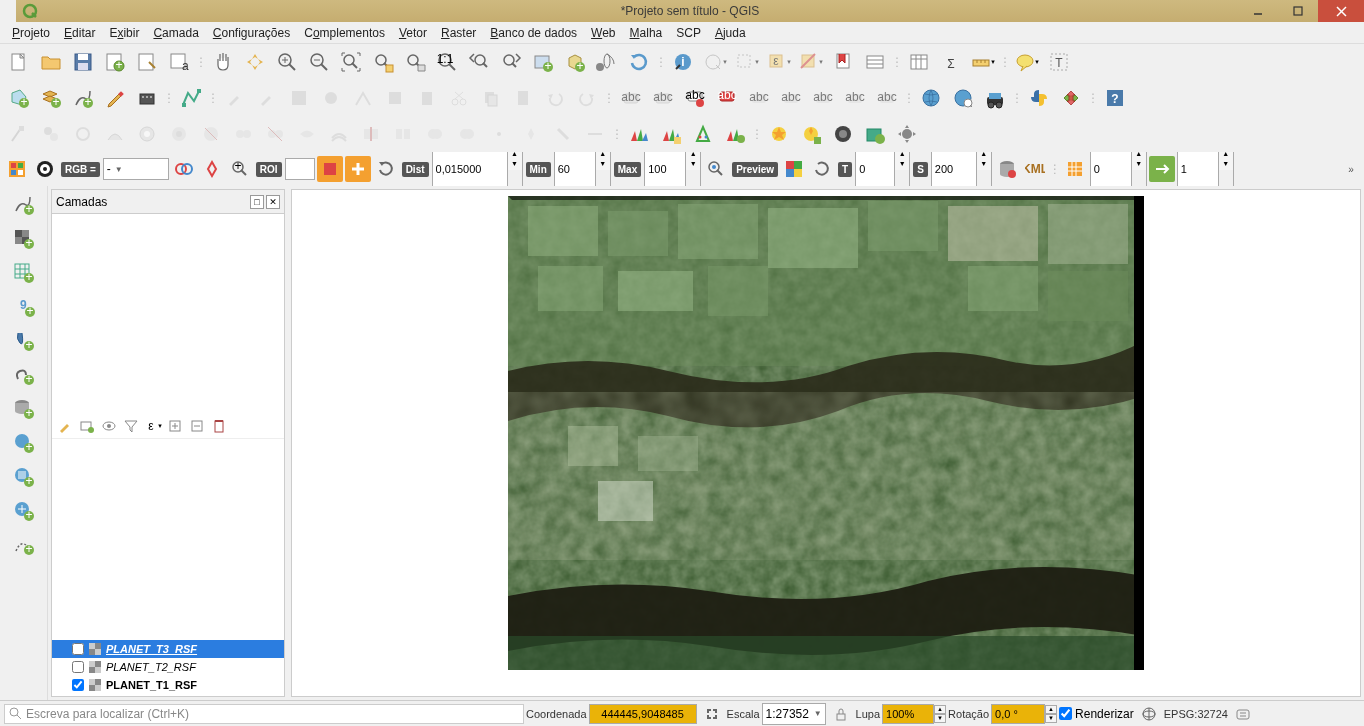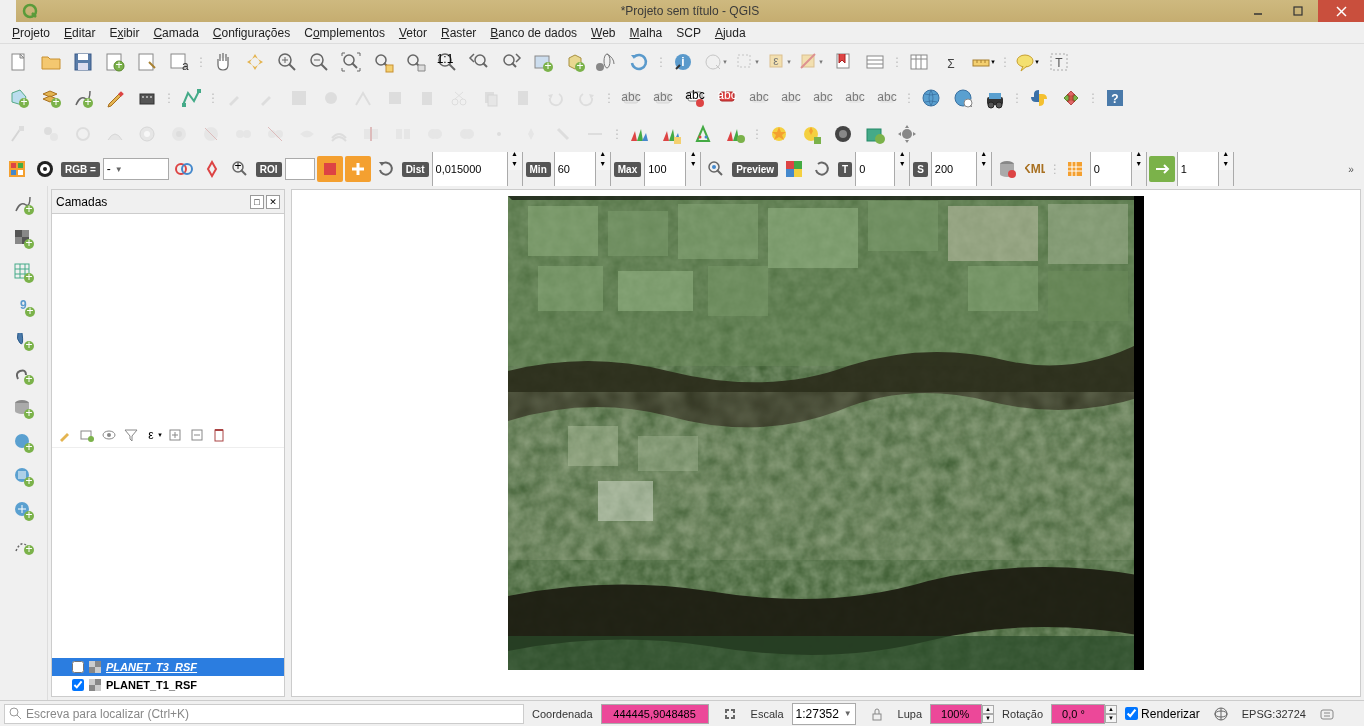--- a/index.html
+++ b/index.html
@@ -39,24 +39,24 @@
 .layer-list { padding:2px 0; }
 .layer-item { display:flex; align-items:center; height:18px; padding:0 4px; gap:4px; }
 .layer-item.selected { background:#2b7de0; color:#fff; }
 .layer-item input[type=checkbox]{ width:12px; height:12px; }
 .layer-item .ly-icon { width:14px; height:14px; display:flex; align-items:center; justify-content:center;}
 .layer-item .ly-name { font-style:italic; font-size:11px; }
 .layer-item .ly-name.bold { font-weight:bold; font-style:normal; }
 .layer-item.selected .ly-name { font-style:italic; text-decoration:underline; font-weight:bold;}
 .canvas-area { flex:1; background:#fff; border:1px solid #ccc; margin:3px; display:flex; align-items:flex-start; justify-content:center; padding-top:2px; overflow:hidden;}
 .map-img { width:636px; height:474px; margin-top:4px;}
-.statusbar { height:26px; background:#f0f0f0; border-top:1px solid #ccc; display:flex; align-items:center; padding:0 4px; gap:8px; }
+.statusbar { height:26px; background:#f0f0f0; border-top:1px solid #ccc; display:flex; align-items:center; padding:0 4px; gap:2px; }
 .statusbar .search { flex:0 0 520px; height:20px; border:1px solid #ccc; background:#fff; display:flex; align-items:center; padding:0 4px; color:#888; gap:4px;}
 .statusbar .sb-label { color:#333; font-size:11px; }
-.statusbar .sb-input { height:20px; border:1px solid #aaa; background:#ec4899; padding:0 10px; font-size:11px; }
+.statusbar .sb-input { height:20px; border:1px solid #aaa; background:#eab308; padding:0 3px; font-size:11px; }
 .statusbar .sb-spin { display:flex; align-items:center; }
 .statusbar .sb-spin .spins { display:flex; flex-direction:column; }
 .statusbar .sb-spin .spins div { width:12px; height:9px; border:1px solid #aaa; font-size:6px; text-align:center; line-height:7px; background:#f5f5f5;}
 .sb-check { display:flex; align-items:center; gap:3px; }
 svg { display:block; }
 .overflow-btn { width:18px; height:30px; display:flex; align-items:center; justify-content:center; font-size:10px; color:#555; margin-left:auto;}
 </style>
 </head>
 <body>
 
@@ -1034,20 +1034,32 @@
             <svg width="12" height="12">
               <rect width="12" height="12" fill="#888"></rect>
               <rect width="6" height="6" fill="#ccc"></rect>
               <rect x="6" y="6" width="6" height="6" fill="#ccc"></rect>
             </svg>
           </span>
         <span class="ly-name">PLANET_T3_RSF</span>
       </div>
       <div class="layer-item">
         <span style="width:12px"></span>
+        <input type="checkbox" style="">
+        <span class="ly-icon">
+            <svg width="12" height="12">
+              <rect width="12" height="12" fill="#888"></rect>
+              <rect width="6" height="6" fill="#ccc"></rect>
+              <rect x="6" y="6" width="6" height="6" fill="#ccc"></rect>
+            </svg>
+          </span>
+        <span class="ly-name">PLANET_T2_RSF</span>
+      </div>
+      <div class="layer-item">
+        <span style="width:12px"></span>
         <input type="checkbox" checked="" style="">
         <span class="ly-icon">
             <svg width="12" height="12">
               <rect width="12" height="12" fill="#888"></rect>
               <rect width="6" height="6" fill="#ccc"></rect>
               <rect x="6" y="6" width="6" height="6" fill="#ccc"></rect>
             </svg>
           </span>
         <span class="ly-name bold">PLANET_T1_RSF</span>
       </div>

